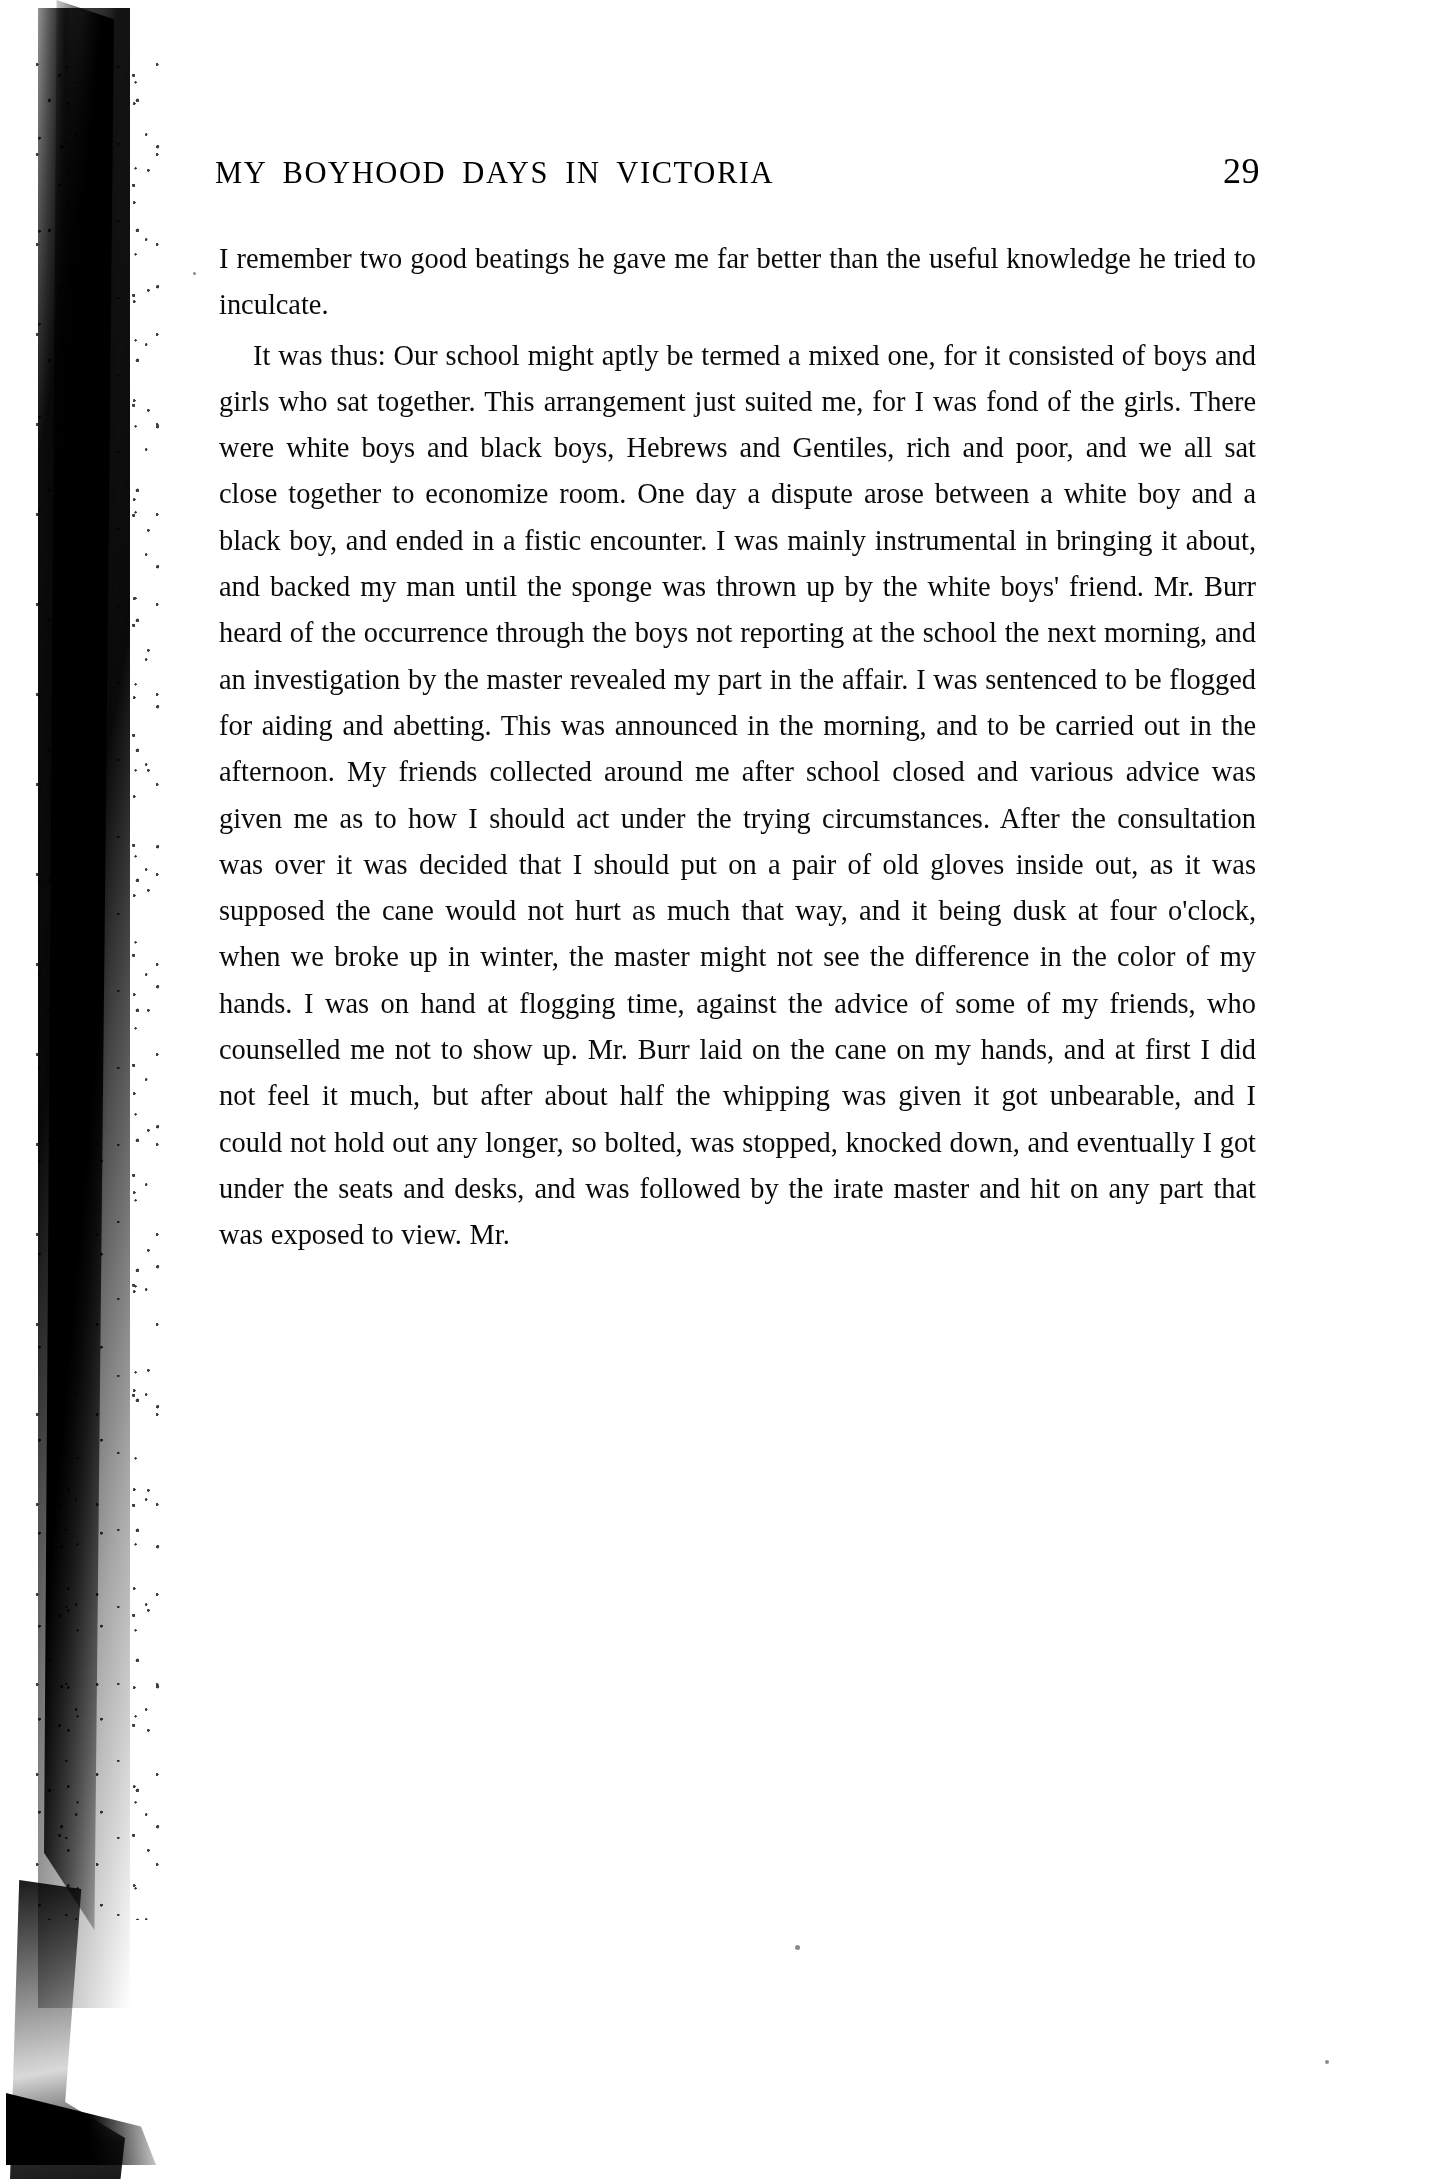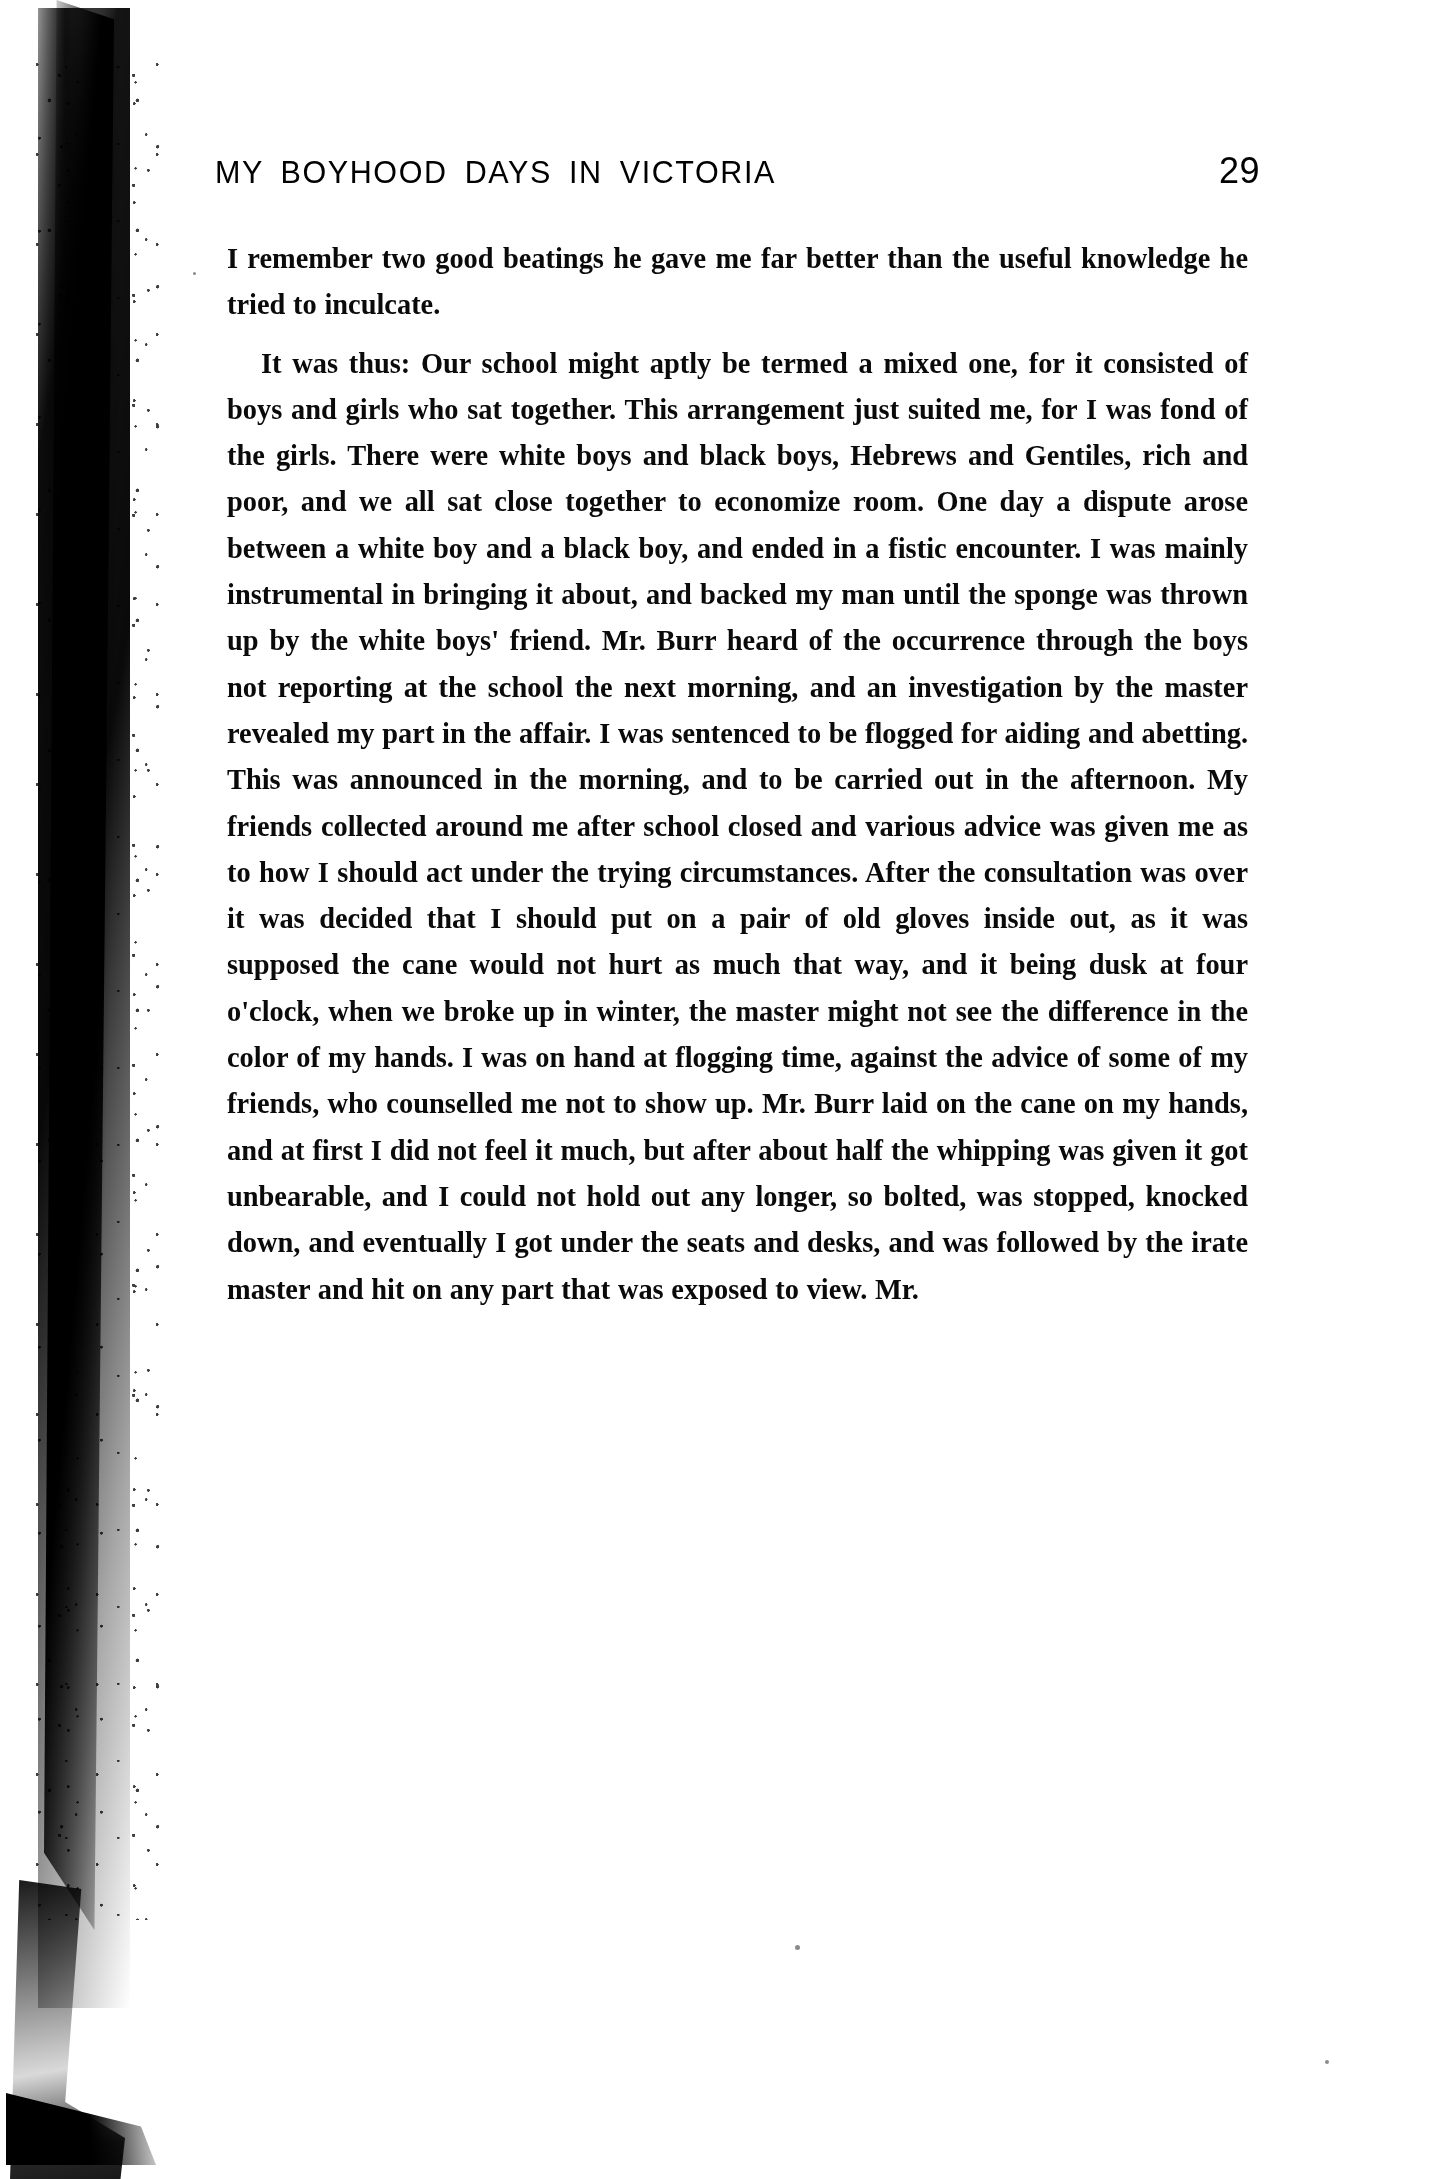--- a/index.html
+++ b/index.html
@@ -92,42 +92,41 @@
     width: 1045px;
   }
   .running-head {
     margin-top: 150px;
     font-size: 30.5px;
     letter-spacing: 1.6px;
     color: #000;
     display: flex;
     align-items: baseline;
     justify-content: space-between;
-    font-family: Liberation Sans, sans-serif;
+    font-family: Liberation Serif, serif;
   }
   .running-head .rh-title {
     word-spacing: 7px;
   }
   .running-head .rh-page {
     font-size: 36px;
     letter-spacing: 0.5px;
   }
 
   .body-text {
     margin-top: 44px;
     font-size: 28.4px;
     line-height: 46.3px;
     text-align: justify;
     color: #0a0a0a;
     word-spacing: 0.6px;
   }
   .body-text p {
-    margin: 12px;
+    margin: 4px;
     text-indent: 0;
-    font-weight: bold;
   }
   .body-text p.indent {
     text-indent: 34px;
   }
 
   
   .speck {
     position: absolute;
     background: #2b2b2b;
     border-radius: 50%;

